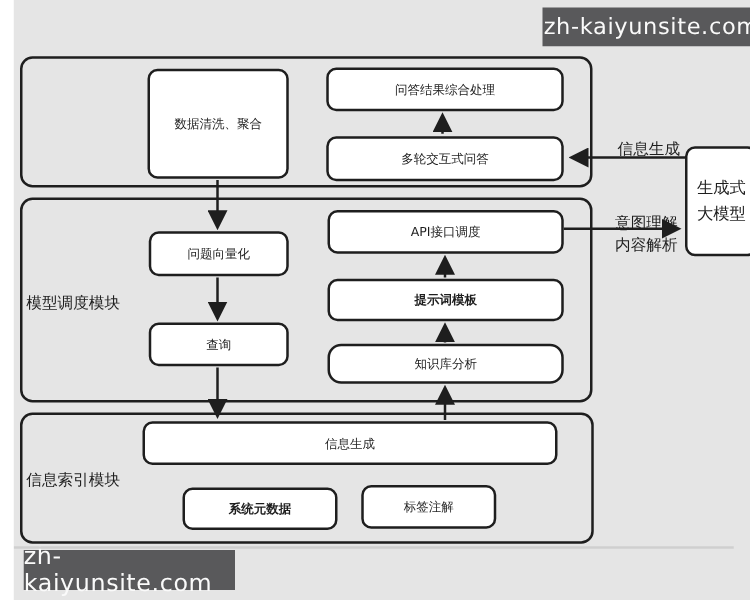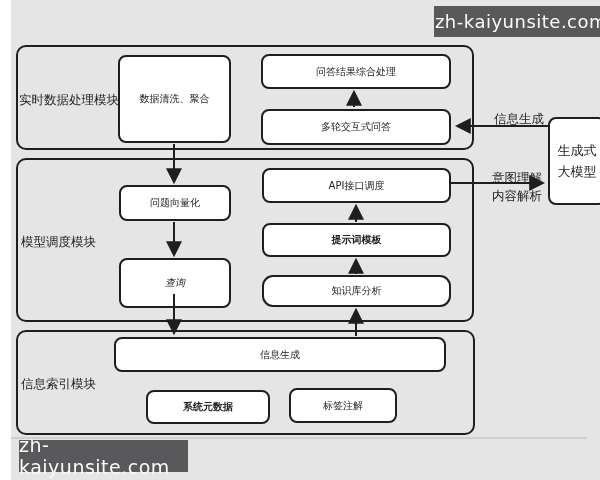--- a/index.html
+++ b/index.html
@@ -59,21 +59,21 @@
     justify-content: center;
     font-size: 10px;
     color: #1e1e1e;
     text-align: center;
     white-space: nowrap;
   }
   .n-data-cleaning   { left: 107px; top: 55px;  width: 113px; height: 88px; }
   .n-qa-result       { left: 250px; top: 54px;  width: 190px; height: 35px; }
   .n-multi-turn-qa   { left: 250px; top: 109px; width: 190px; height: 36px; }
   .n-question-vec    { left: 108px; top: 185px; width: 112px; height: 36px; }
-  .n-query           { left: 108px; top: 258px; width: 112px; height: 50px; font-style: italic; }
+  .n-query           { left: 108px; top: 258px; width: 112px; height: 35px; }
   .n-api-dispatch    { left: 251px; top: 168px; width: 189px; height: 35px; }
   .n-prompt-template { left: 251px; top: 223px; width: 189px; height: 34px; font-weight: bold; }
   .n-kb-analysis     { left: 251px; top: 275px; width: 189px; height: 32px; border-radius: 11px; }
   .n-vector-index    { left: 103px; top: 337px; width: 332px; height: 35px; }
   .n-system-metadata { left: 135px; top: 390px; width: 124px; height: 34px; font-weight: bold; }
   .n-tag-annotation  { left: 278px; top: 388px; width: 108px; height: 35px; }
   .n-generative-model{
     left: 537px; top: 117px; width: 58px; height: 88px;
     white-space: normal; line-height: 1.65; font-size: 13px;
     padding: 2px;
@@ -105,21 +105,20 @@
   </div>
   <div class="watermark wm-bottom">
     <span>zh-kaiyunsite.com</span>
   </div>
   <div class="bottom-rule"></div>
 
   <div class="module module-realtime"></div>
   <div class="module module-scheduling"></div>
   <div class="module module-indexing"></div>
 
-  <div class="module-label ml-realtime">实时数据处理模块</div>
   <div class="module-label ml-scheduling">模型调度模块</div>
   <div class="module-label ml-indexing">信息索引模块</div>
 
   <div class="node n-data-cleaning">数据清洗、聚合</div>
   <div class="node n-qa-result">问答结果综合处理</div>
   <div class="node n-multi-turn-qa">多轮交互式问答</div>
 
   <div class="node n-question-vec">问题向量化</div>
   <div class="node n-query">查询</div>
   <div class="node n-api-dispatch">API接口调度</div>

